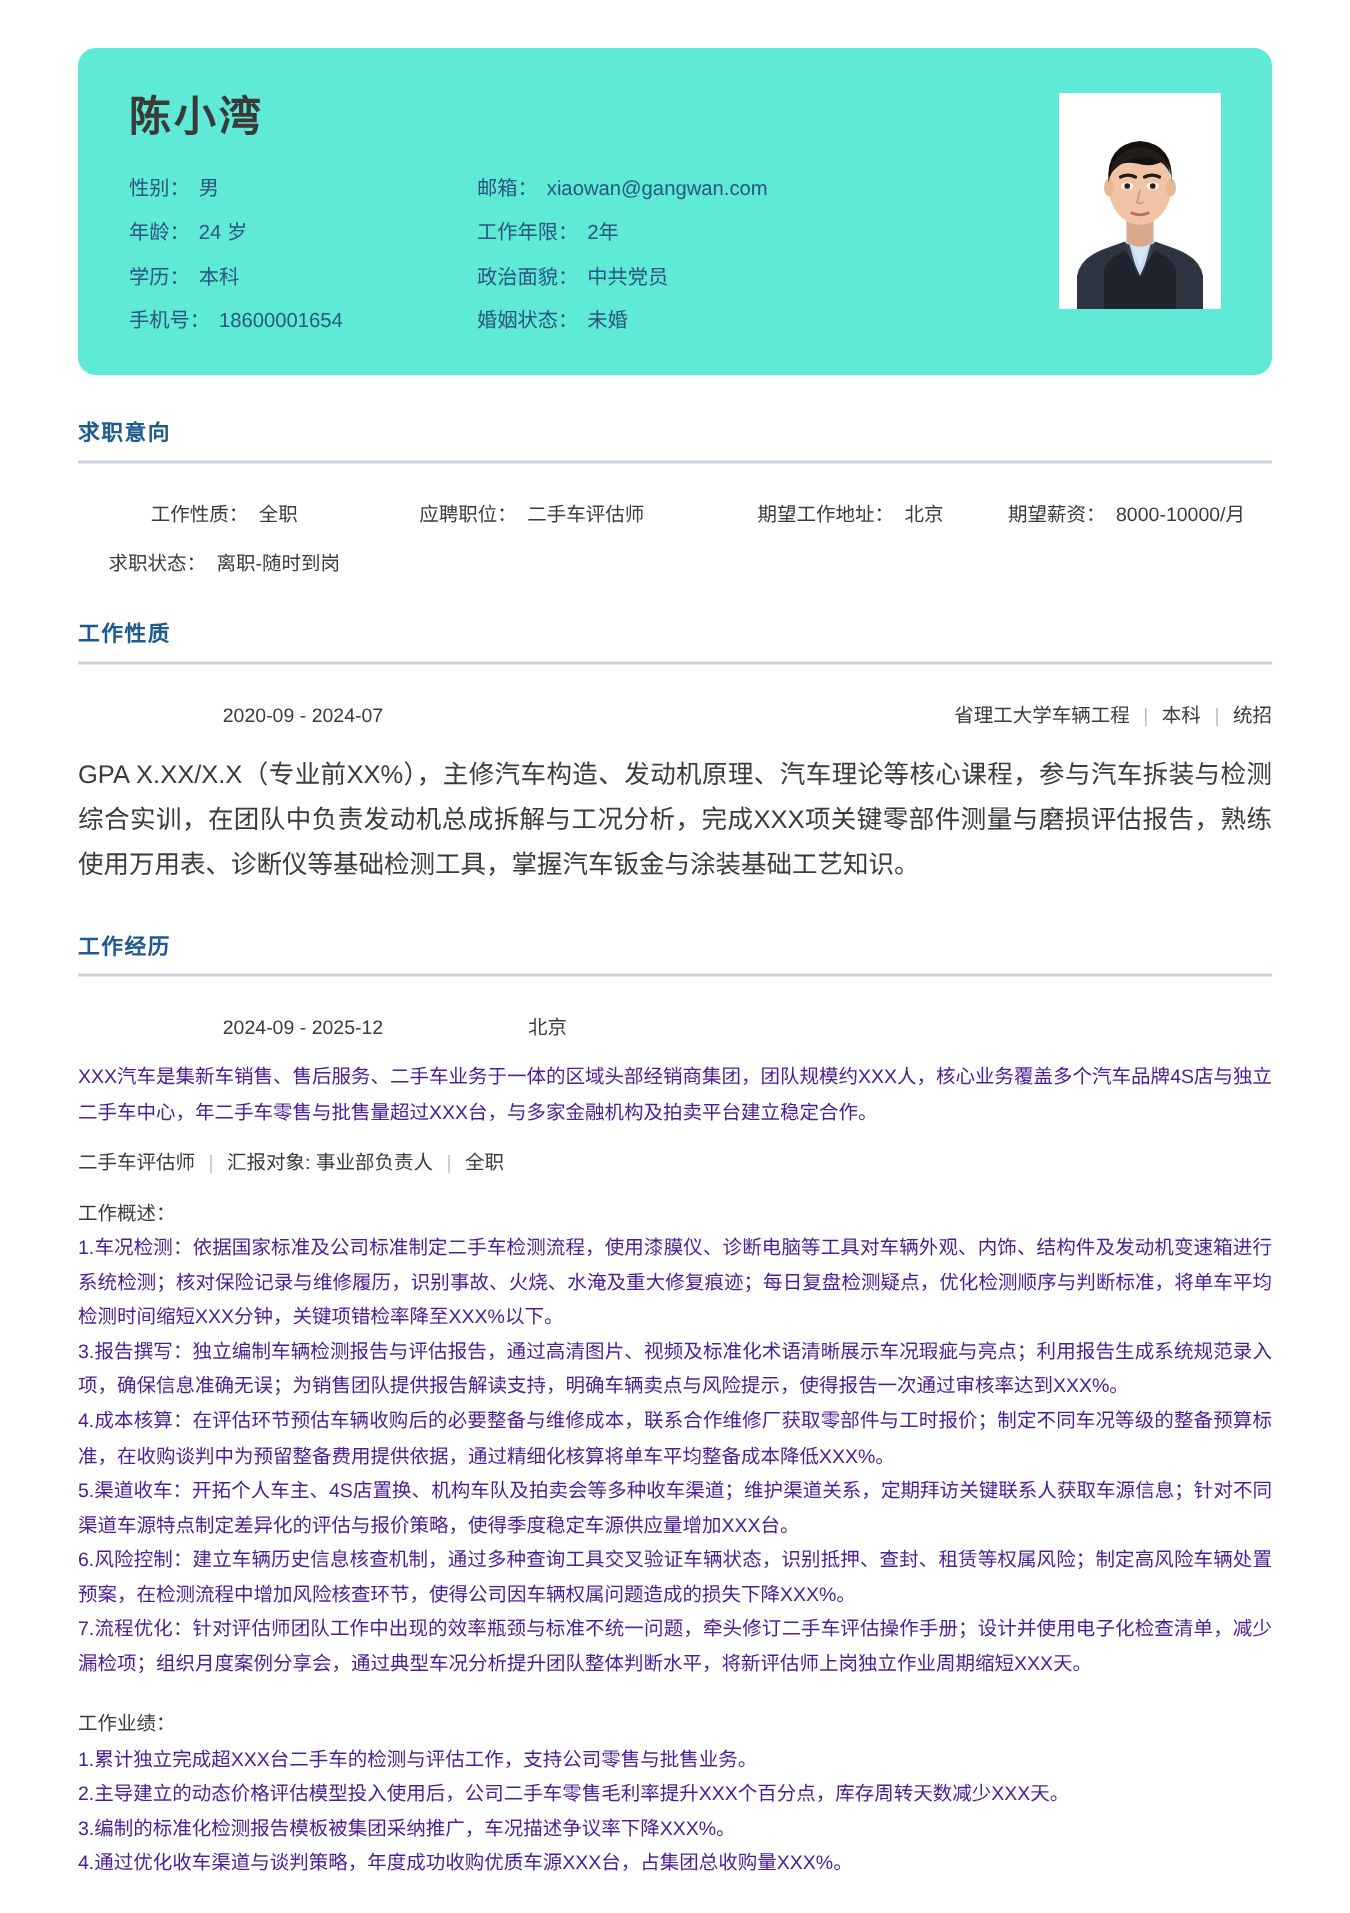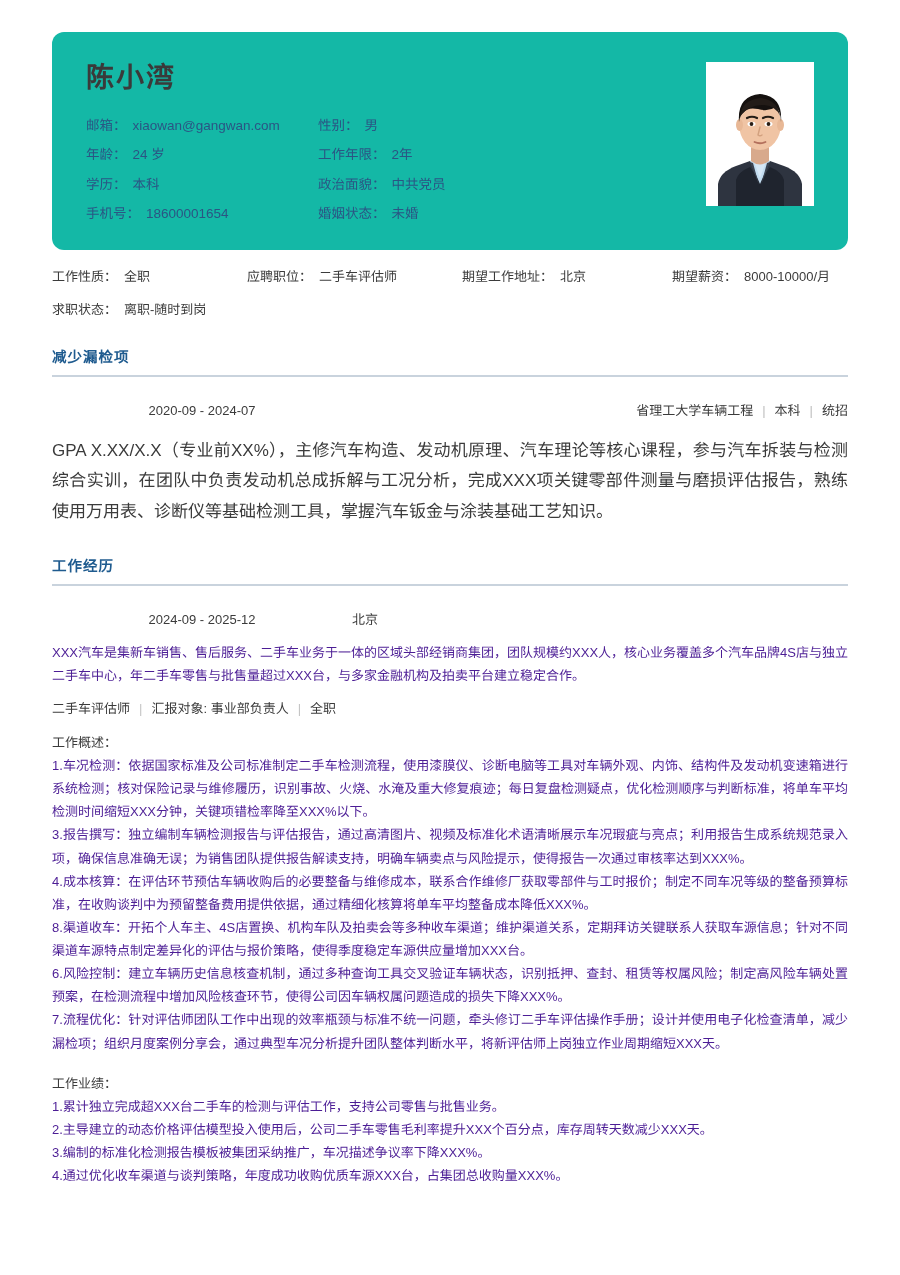--- a/index.html
+++ b/index.html
@@ -18,21 +18,21 @@
     width: 900px;
     min-height: 1275px;
     padding: 0;
     background: #ffffff;
     position: relative;
   }
 
   
   .header-card {
     margin: 32px 52px 0 52px;
-    background: #14b8a6;
+    background: #5eead4;
     border-radius: 12px;
     padding: 28px 34px 26px 34px;
     display: flex;
     align-items: flex-start;
     min-height: 190px;
   }
   .header-left {
     flex: 1 1 auto;
     padding-top: 2px;
   }
@@ -86,21 +86,21 @@
     line-height: 1.3;
   }
   .section-rule {
     height: 2px;
     background: #c9d3dd;
     margin-top: 8px;
     width: 100%;
   }
 
   
-  .intent-rows { padding-top: 16px; }
+  .intent-rows { padding-top: 16px; text-align: center; }
   .intent-row {
     display: flex;
     align-items: baseline;
     margin-bottom: 14px;
     font-size: 13px;
     color: #3b3b3b;
   }
   .intent-cell { white-space: nowrap; }
   .intent-cell .lbl { color: #3b3b3b; }
   .intent-cell .val { color: #3b3b3b; margin-left: 7px; }
@@ -170,24 +170,24 @@
 <body>
 
 <div class="page">
 
   <div class="header-card">
     <div class="header-left">
       <div class="full-name">陈小湾</div>
       <div class="info-grid">
 
         <div class="info-item">
+          <span class="info-label">性别：</span><span class="info-value">男</span>
+        </div>
+        <div class="info-item">
           <span class="info-label">邮箱：</span><span class="info-value">xiaowan@gangwan.com</span>
-        </div>
-        <div class="info-item">
-          <span class="info-label">性别：</span><span class="info-value">男</span>
         </div>
 
         <div class="info-item">
           <span class="info-label">年龄：</span><span class="info-value">24 岁</span>
         </div>
         <div class="info-item">
           <span class="info-label">工作年限：</span><span class="info-value">2年</span>
         </div>
 
         <div class="info-item">
@@ -239,20 +239,24 @@
         <circle cx="62.5" cy="62" r="1.9" fill="#2a1d14"></circle>
 
         <path d="M54 65 L52 73 Q54 74.5 56 73" stroke="#d2a07e" stroke-width="1.4" fill="none" stroke-linecap="round"></path>
 
         <path d="M48.5 80 Q54 82.5 59.5 80" stroke="#b3705c" stroke-width="1.8" fill="none" stroke-linecap="round"></path>
       </svg>
     </div>
   </div>
 
   <div class="section">
+    <div class="section-head">
+      <div class="section-title">求职意向</div>
+      <div class="section-rule"></div>
+    </div>
     <div class="intent-rows">
       <div class="intent-row">
         <div class="intent-cell c1">
           <span class="lbl">工作性质：</span><span class="val">全职</span>
         </div>
         <div class="intent-cell c2">
           <span class="lbl">应聘职位：</span><span class="val">二手车评估师</span>
         </div>
         <div class="intent-cell c3">
           <span class="lbl">期望工作地址：</span><span class="val">北京</span>
@@ -264,21 +268,21 @@
       <div class="intent-row">
         <div class="intent-cell c1">
           <span class="lbl">求职状态：</span><span class="val">离职-随时到岗</span>
         </div>
       </div>
     </div>
   </div>
 
   <div class="section">
     <div class="section-head">
-      <div class="section-title">减少漏检项</div>
+      <div class="section-title">工作性质</div>
       <div class="section-rule"></div>
     </div>
     <div class="entry">
       <div class="entry-header">
         <div class="entry-date">2020-09 - 2024-07</div>
         <div class="entry-org">省理工大学</div>
         <div class="entry-meta">
           <span>车辆工程</span><span class="meta-sep">|</span><span>本科</span><span class="meta-sep">|</span><span>统招</span>
         </div>
       </div>
@@ -300,21 +304,21 @@
       <p class="para">XXX汽车是集新车销售、售后服务、二手车业务于一体的区域头部经销商集团，团队规模约XXX人，核心业务覆盖多个汽车品牌4S店与独立二手车中心，年二手车零售与批售量超过XXX台，与多家金融机构及拍卖平台建立稳定合作。</p>
 
       <div class="job-line">
         <span>二手车评估师</span><span class="job-sep">|</span><span>汇报对象: 事业部负责人</span><span class="job-sep">|</span><span>全职</span>
       </div>
 
       <div class="block-label">工作概述：</div>
       <p class="para">1.车况检测：依据国家标准及公司标准制定二手车检测流程，使用漆膜仪、诊断电脑等工具对车辆外观、内饰、结构件及发动机变速箱进行系统检测；核对保险记录与维修履历，识别事故、火烧、水淹及重大修复痕迹；每日复盘检测疑点，优化检测顺序与判断标准，将单车平均检测时间缩短XXX分钟，关键项错检率降至XXX%以下。</p>
       <p class="para">3.报告撰写：独立编制车辆检测报告与评估报告，通过高清图片、视频及标准化术语清晰展示车况瑕疵与亮点；利用报告生成系统规范录入项，确保信息准确无误；为销售团队提供报告解读支持，明确车辆卖点与风险提示，使得报告一次通过审核率达到XXX%。</p>
       <p class="para">4.成本核算：在评估环节预估车辆收购后的必要整备与维修成本，联系合作维修厂获取零部件与工时报价；制定不同车况等级的整备预算标准，在收购谈判中为预留整备费用提供依据，通过精细化核算将单车平均整备成本降低XXX%。</p>
-      <p class="para">8.渠道收车：开拓个人车主、4S店置换、机构车队及拍卖会等多种收车渠道；维护渠道关系，定期拜访关键联系人获取车源信息；针对不同渠道车源特点制定差异化的评估与报价策略，使得季度稳定车源供应量增加XXX台。</p>
+      <p class="para">5.渠道收车：开拓个人车主、4S店置换、机构车队及拍卖会等多种收车渠道；维护渠道关系，定期拜访关键联系人获取车源信息；针对不同渠道车源特点制定差异化的评估与报价策略，使得季度稳定车源供应量增加XXX台。</p>
       <p class="para">6.风险控制：建立车辆历史信息核查机制，通过多种查询工具交叉验证车辆状态，识别抵押、查封、租赁等权属风险；制定高风险车辆处置预案，在检测流程中增加风险核查环节，使得公司因车辆权属问题造成的损失下降XXX%。</p>
       <p class="para">7.流程优化：针对评估师团队工作中出现的效率瓶颈与标准不统一问题，牵头修订二手车评估操作手册；设计并使用电子化检查清单，减少漏检项；组织月度案例分享会，通过典型车况分析提升团队整体判断水平，将新评估师上岗独立作业周期缩短XXX天。</p>
 
       <div class="gap"></div>
 
       <div class="block-label">工作业绩：</div>
       <p class="para">1.累计独立完成超XXX台二手车的检测与评估工作，支持公司零售与批售业务。</p>
       <p class="para">2.主导建立的动态价格评估模型投入使用后，公司二手车零售毛利率提升XXX个百分点，库存周转天数减少XXX天。</p>
       <p class="para">3.编制的标准化检测报告模板被集团采纳推广，车况描述争议率下降XXX%。</p>
       <p class="para">4.通过优化收车渠道与谈判策略，年度成功收购优质车源XXX台，占集团总收购量XXX%。</p>

